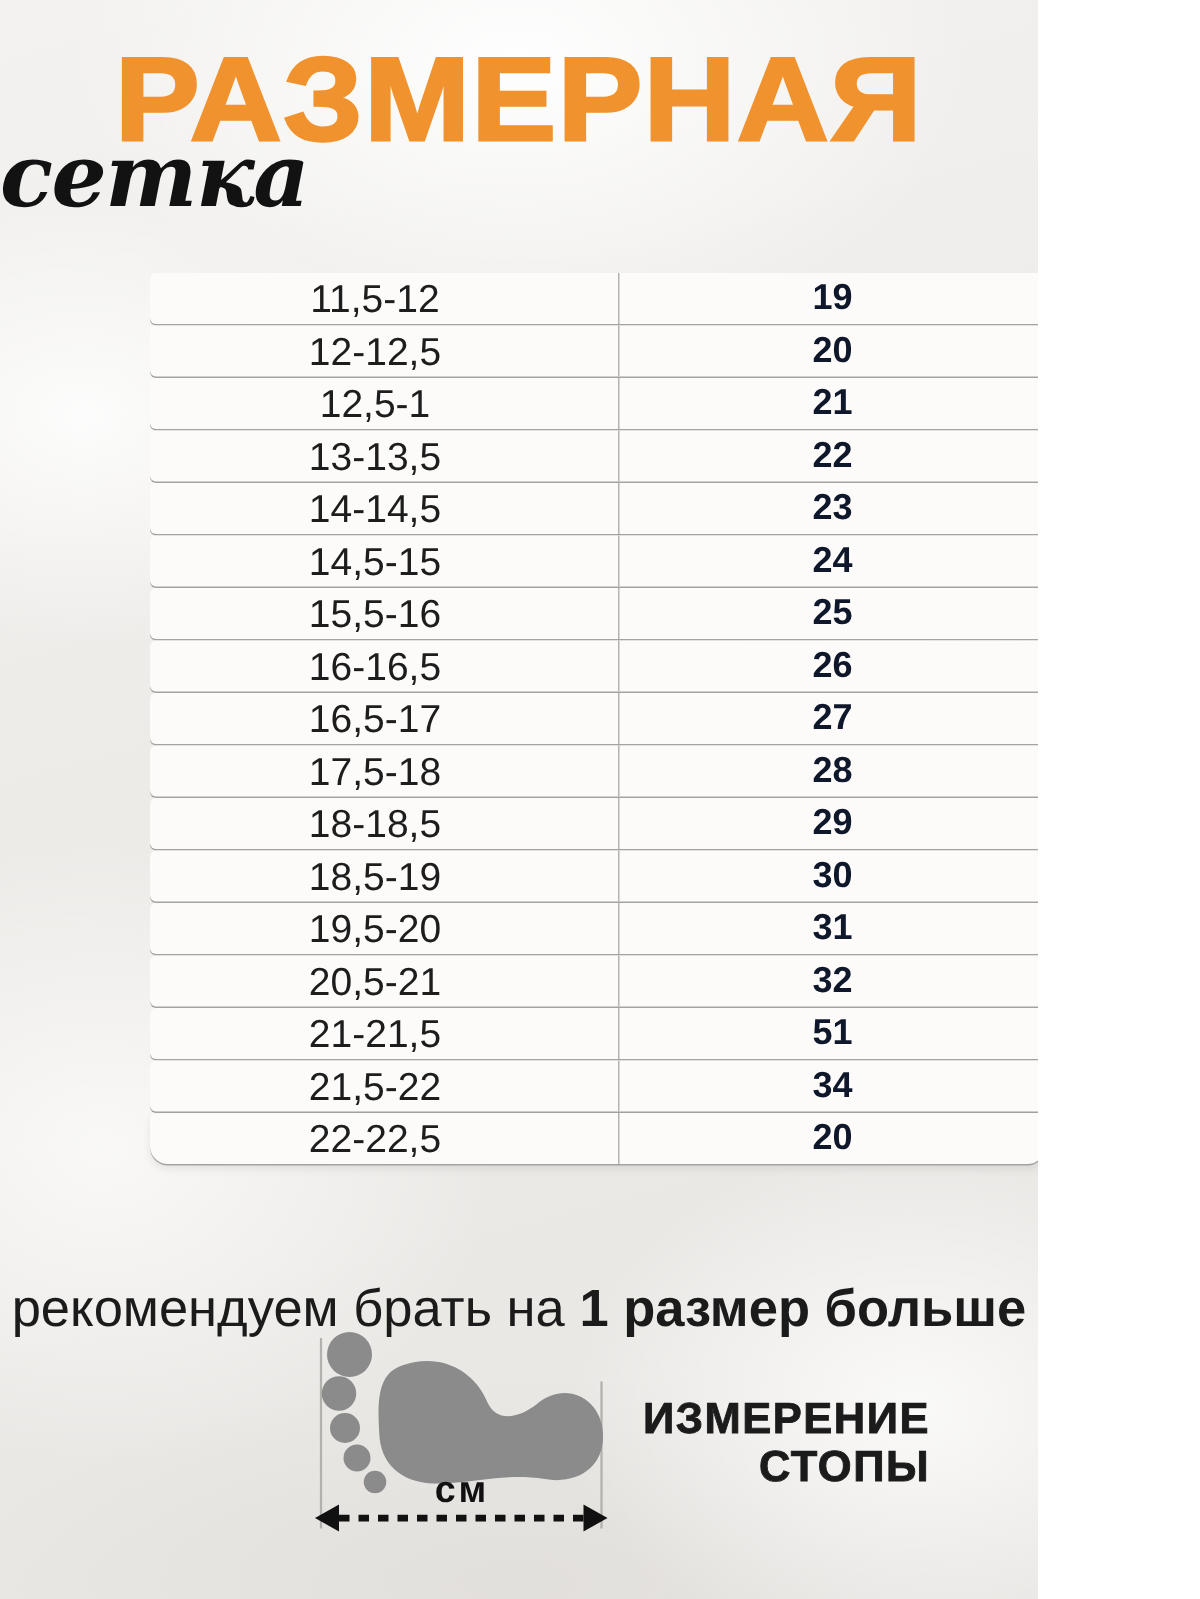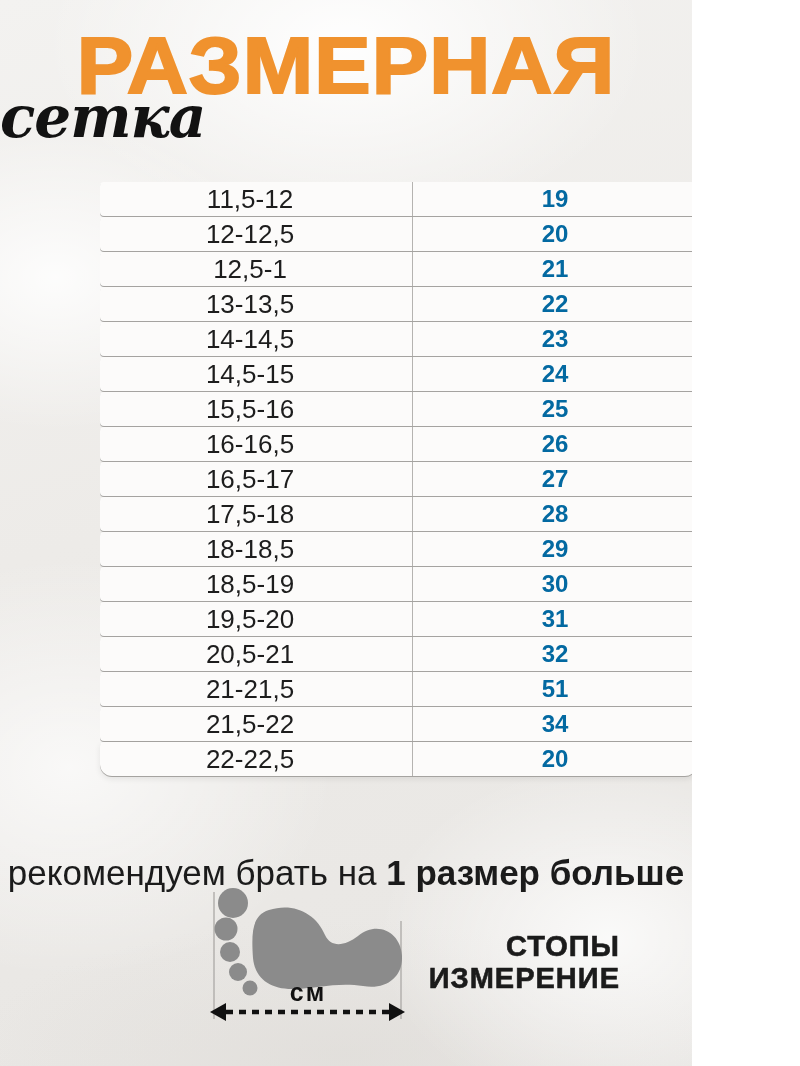--- a/index.html
+++ b/index.html
@@ -101,21 +101,21 @@
   .cell.c-left {
     width: 300px;
     font-size: 26px;
     color: #1d1d1d;
   }
   .cell.c-right {
     flex: 1;
     border-left: 1px solid #b5b3b0;
     font-weight: bold;
     font-size: 24px;
-    color: #0369a1;
+    color: #0f172a;
   }
 
   
   .note {
     position: absolute;
     top: 853px; left: 0;
     width: 100%;
     text-align: center;
     font-size: 35px;
     color: #1b1b1b;
@@ -267,17 +267,17 @@
     <text x="103" y="113" text-anchor="middle" font-family="Liberation Sans, sans-serif" font-size="25" font-weight="bold" letter-spacing="2" fill="#111111">см</text>
 
     <g>
       <line x1="21" y1="124" x2="184" y2="124" stroke="#111111" stroke-width="4.5" stroke-dasharray="7 6"></line>
       <polygon points="5,124 21,115 21,133" fill="#111111"></polygon>
       <polygon points="200,124 184,115 184,133" fill="#111111"></polygon>
     </g>
   </svg>
 
   <div class="measure-caption">
+    <div>ИЗМЕРЕНИЕ</div>
     <div>СТОПЫ</div>
-    <div>ИЗМЕРЕНИЕ</div>
   </div>
 
 </div>
 
 </body></html>

